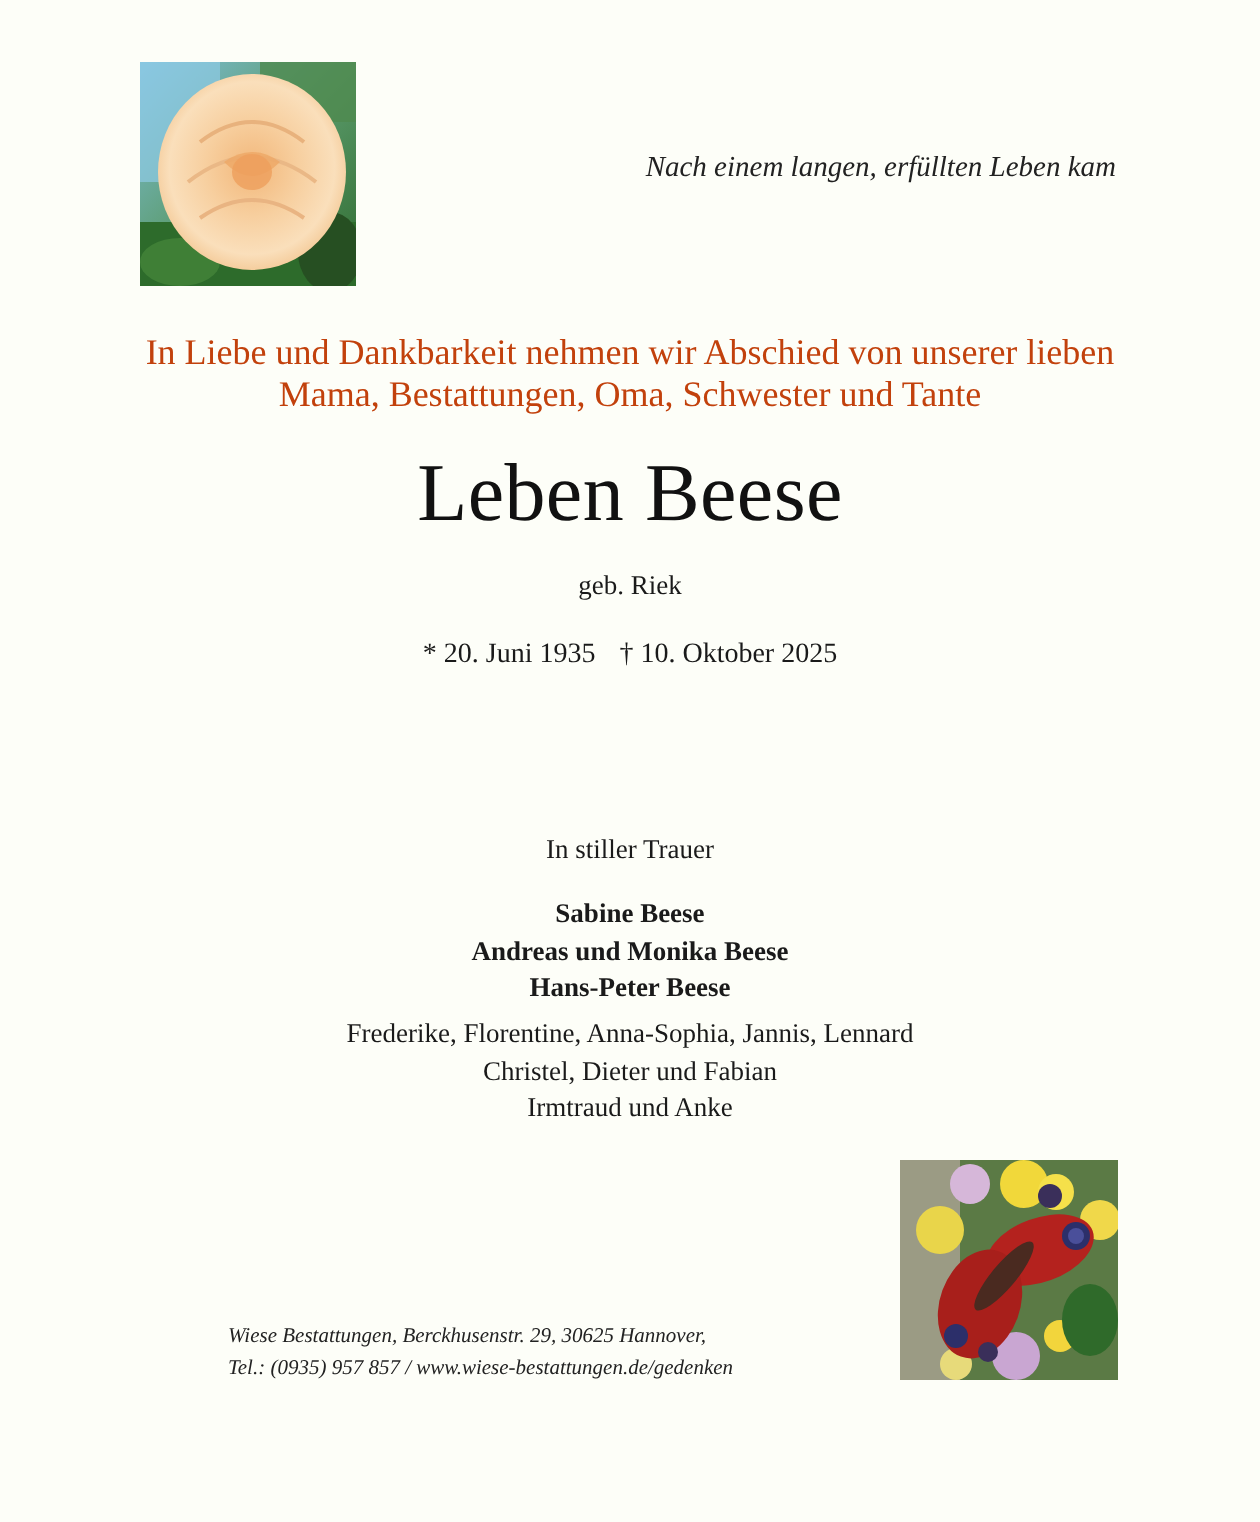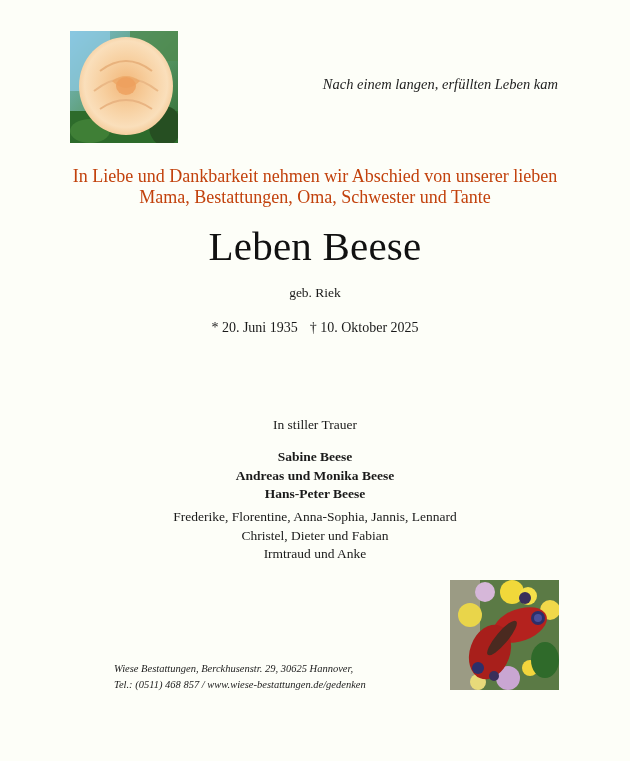--- a/index.html
+++ b/index.html
@@ -199,16 +199,16 @@
       <circle cx="88" cy="38" r="7" fill="#2c2f6a"></circle>
       <circle cx="88" cy="38" r="4" fill="#4a4f9a"></circle>
       <circle cx="75" cy="18" r="6" fill="#3a2f5a"></circle>
       <circle cx="28" cy="88" r="6" fill="#2c2f6a"></circle>
       <circle cx="44" cy="96" r="5" fill="#3a2f5a"></circle>
     </svg>
   </div>
 
   <div class="footer">
     <div>Wiese Bestattungen, Berckhusenstr. 29, 30625 Hannover,</div>
-    <div>Tel.: (0511) 468 857 / www.wiese-bestattungen.de/gedenken</div>
+    <div>Tel.: (0935) 957 857 / www.wiese-bestattungen.de/gedenken</div>
   </div>
 
 </div>
 
 </body></html>

